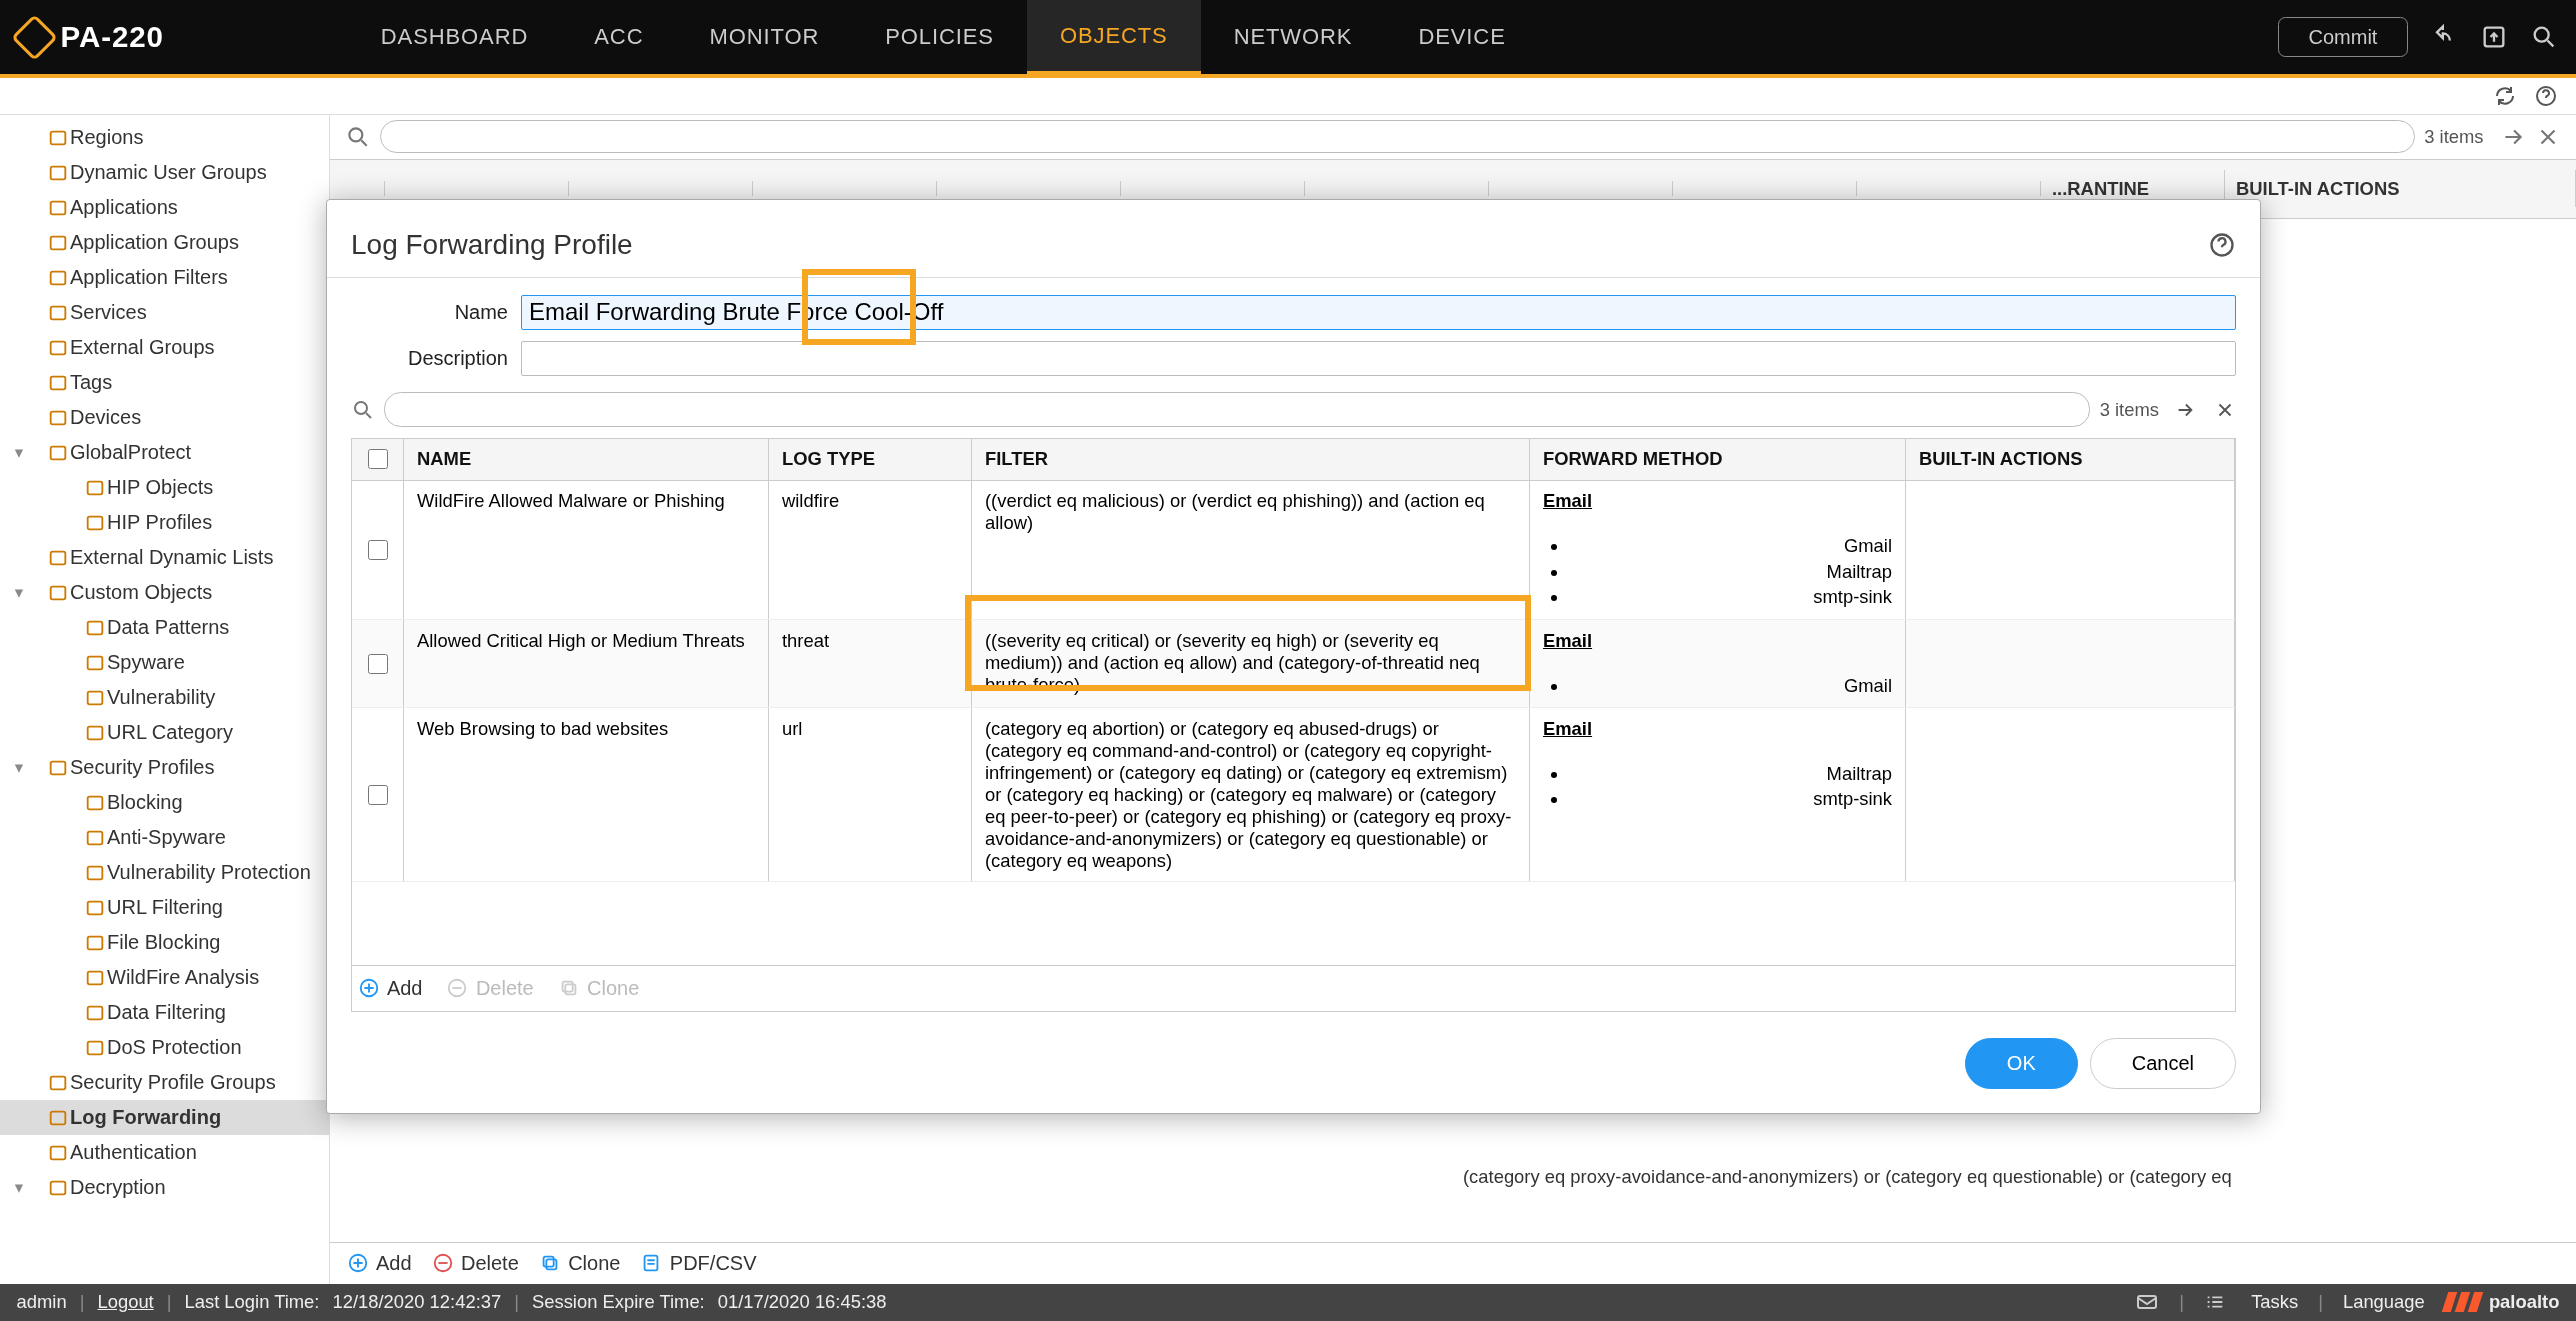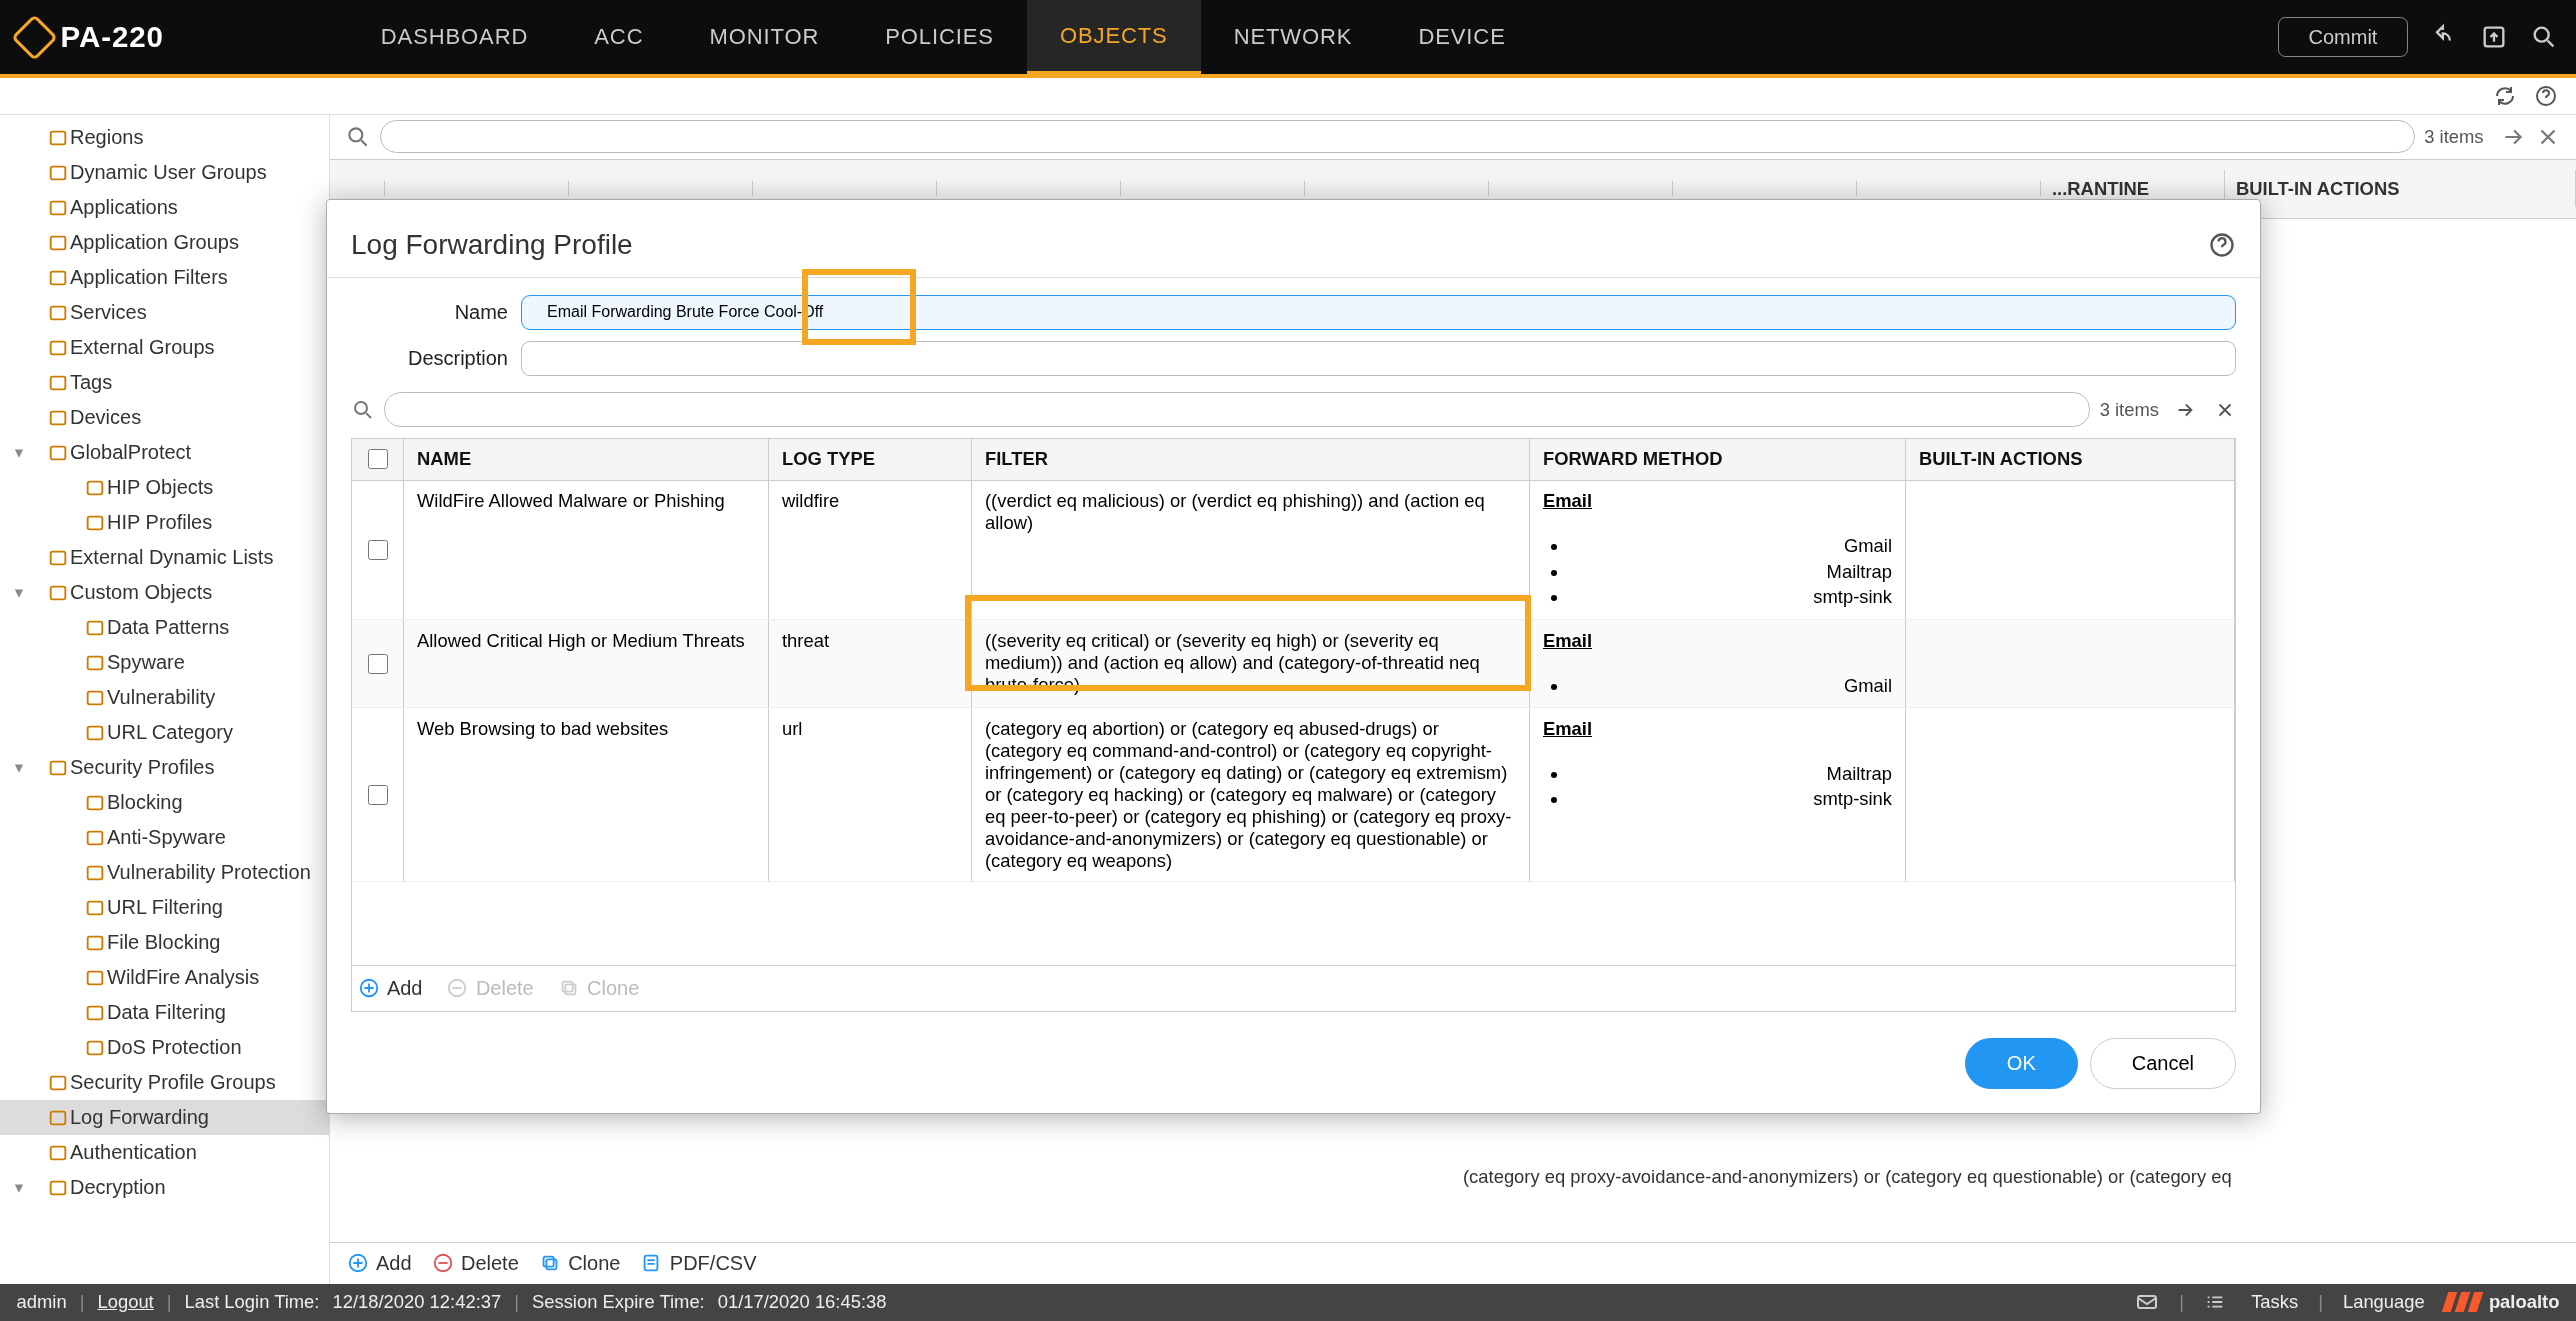--- a/index.html
+++ b/index.html
@@ -19,21 +19,21 @@
 
 
 .subtool { height: 37px; display: flex; justify-content: flex-end; align-items: center; gap: 16.6px; padding-right: 18.4px; border-bottom: 0.9px solid #ddd; }
 .subtool svg { width: 24px; height: 24px; stroke: #555; fill: none; stroke-width: 2; }
 
 
 .main { display: flex; height: calc(100% - 74px - 3.7px - 37px - 37px); }
 .sidebar { width: 330px; background: #fff; border-right: 0.9px solid #ddd; overflow: hidden; padding-top: 5.5px; }
 .sidebar-item { display: flex; align-items: center; padding: 5.5px 13px 5.5px 46px; color: #333; font-size: 20px; cursor: pointer; }
 .sidebar-item.indent1 { padding-left: 83px; }
-.sidebar-item.selected { background: #dcdcdc; font-weight: normal; }
+.sidebar-item.selected { background: #dcdcdc; font-weight: bold; }
 .sb-row { position: relative; }
 .sb-chev { position: absolute; left: 14.7px; top: 50%; transform: translateY(-50%); color: #8a8a8a; font-size: 16.6px;}
 .ic { width: 24px; height: 24px; display: inline-flex; align-items: center; justify-content: center; }
 .ic svg { width: 22px; height: 22px; }
 
 
 .content { flex: 1; position: relative; background: #fff; }
 .search-row { display: flex; align-items: center; gap: 9.2px; padding: 5.5px 14.7px; border-bottom: 0.9px solid #ccc; }
 .search-row input { flex: 1; height: 33px; border: 0.9px solid #bbb; border-radius: 16.6px; padding: 0 14.7px; font-size: 18.4px; }
 .search-row svg { width: 26px; height: 26px; stroke: #777; fill:none; stroke-width:2;}
@@ -47,21 +47,21 @@
 .ba-btn { display:flex; align-items:center; gap:7.4px; color:#333; font-size:20px; cursor:pointer;}
 .ba-btn svg { width: 22px; height:22px;}
 
 
 .modal { position: absolute; top: 199px; left: 326px; width: 1935px; background: #fff; border: 0.9px solid #aaa; border-radius: 3.7px; box-shadow: 0 3.7px 28px rgba(0,0,0,0.3); }
 .modal-header { display:flex; justify-content: space-between; align-items:center; padding: 16.6px 24px; border-bottom: 0.9px solid #ddd; margin-top: 12px; }
 .modal-title { font-size: 28px; color: #333; }
 .modal-body { padding: 16.6px 24px 9.2px; }
 .form-row { display:flex; align-items:center; margin-bottom: 11px; gap: 13px;}
 .form-row label { width: 157px; text-align: right; color:#222; font-size: 20px;}
-.form-row input { flex:1; height: 35px; border:0.9px solid #2196f3; background:#eef7ff; border-radius:9px; padding:0 25px; font-size:16px;}
+.form-row input { flex:1; height: 35px; border:0.9px solid #2196f3; background:#eef7ff; border-radius:2px; padding:0 7px; font-size:24px;}
 .form-row.desc input { border:0.9px solid #bbb; background:#fff;}
 .name-highlight-box { position:absolute; left:802px; top:269px; width:114px; height:76px; border:6.4px solid #f5a623; pointer-events:none; z-index:20;}
 
 .modal-search { display:flex; align-items:center; gap:9.2px; padding: 5.5px 0; margin-bottom: 5.5px;}
 .modal-search input { flex:1; height:35px; border:0.9px solid #bbb; border-radius:16.6px; padding:0 14.7px;}
 .modal-search svg { width: 24px; height:24px; stroke:#777; fill:none; stroke-width:2;}
 .modal-search .items { color:#555; font-size:18.4px; padding-right:5.5px;}
 .arrow-close { display:flex; gap:18.4px; align-items:center;}
 .arrow-close svg { width:22px; height:22px; stroke:#555; fill:none; stroke-width:2;}
 

